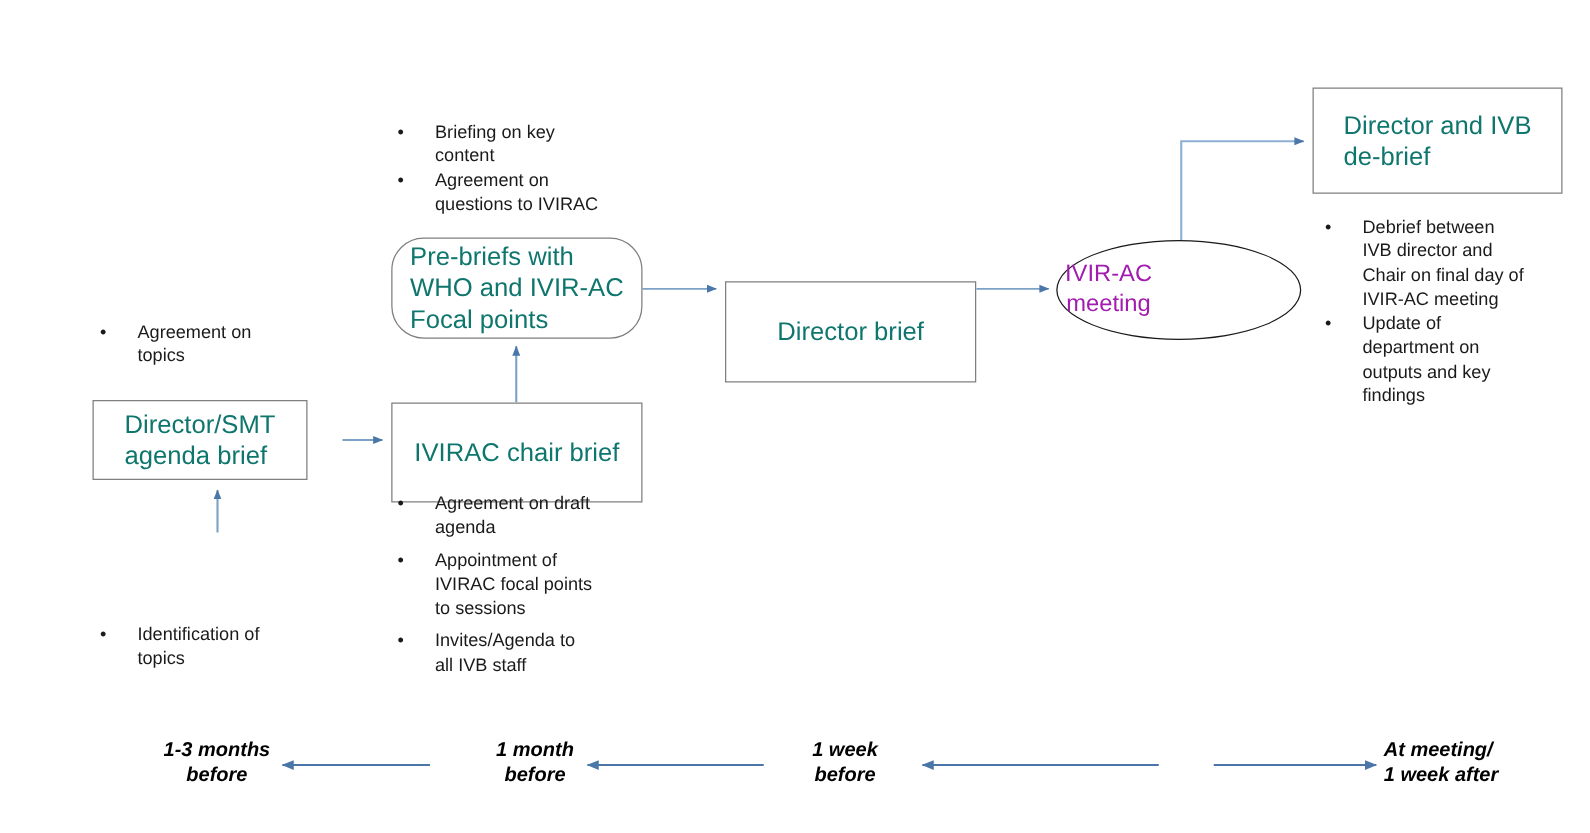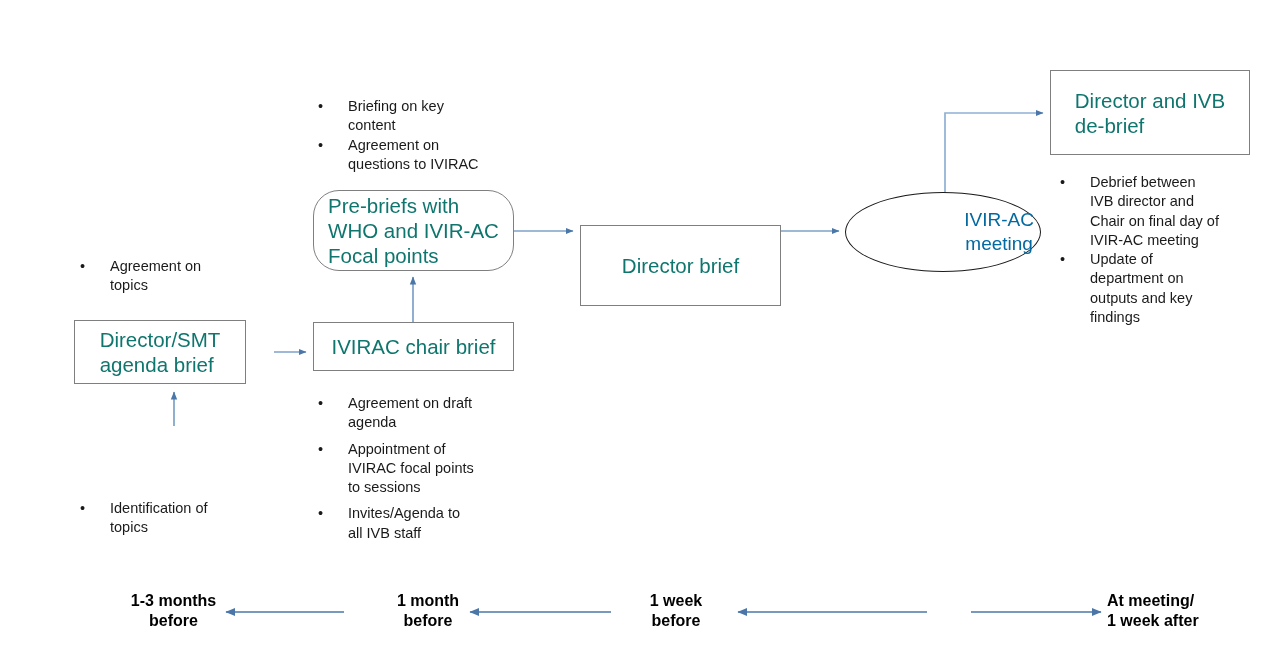--- a/index.html
+++ b/index.html
@@ -31,23 +31,23 @@
     font-weight: 400;
   }
   .node-ellipse {
     position: absolute;
     box-sizing: border-box;
     border: 1.6px solid #1a1a1a;
     border-radius: 50%;
     background: #ffffff;
     display: flex;
     align-items: center;
-    justify-content: flex-end;
+    justify-content: flex-start;
     text-align: center;
-    color: #0369a1;
+    color: #a21caf;
     line-height: 1.25;
   }
   .node-text { display: block; white-space: pre-line; padding: 0 6px; }
 
   
   .bullets {
     position: absolute;
     color: #1a1a1a;
     line-height: 1.33;
   }
@@ -67,20 +67,21 @@
   }
 
   
   .timeline-label {
     position: absolute;
     text-align: center;
     font-weight: bold;
     color: #000000;
     line-height: 1.28;
     white-space: pre-line;
+    font-style: italic;
   }
 
   .conn-layer {
     position: absolute;
     left: 0; top: 0;
     width: 1272px; height: 666px;
     pointer-events: none;
   }
 </style>
 </head>
@@ -154,21 +155,21 @@
   <div class="node" style="left:1050px; top:70px; width:200px; height:85px; font-size:20.5px;">
     <span class="node-text">Director and IVB
 de-brief</span>
   </div>
 
   <div class="node" style="left:74px; top:320px; width:172px; height:64px; font-size:20.5px;">
     <span class="node-text">Director/SMT
 agenda brief</span>
   </div>
 
-  <div class="node" style="left:313px; top:322px; width:201px; height:49px; font-size:20.5px;">
+  <div class="node" style="left:313px; top:322px; width:201px; height:80px; font-size:20.5px;">
     <span class="node-text">IVIRAC chair brief</span>
   </div>
 
 
   <div class="bullets" style="left:318px; top:97px; width:215px; font-size:14.5px;">
     <div class="bullet-row">
       <span class="bullet-dot">•</span>
       <span class="bullet-text">Briefing on key
 content</span>
     </div>

